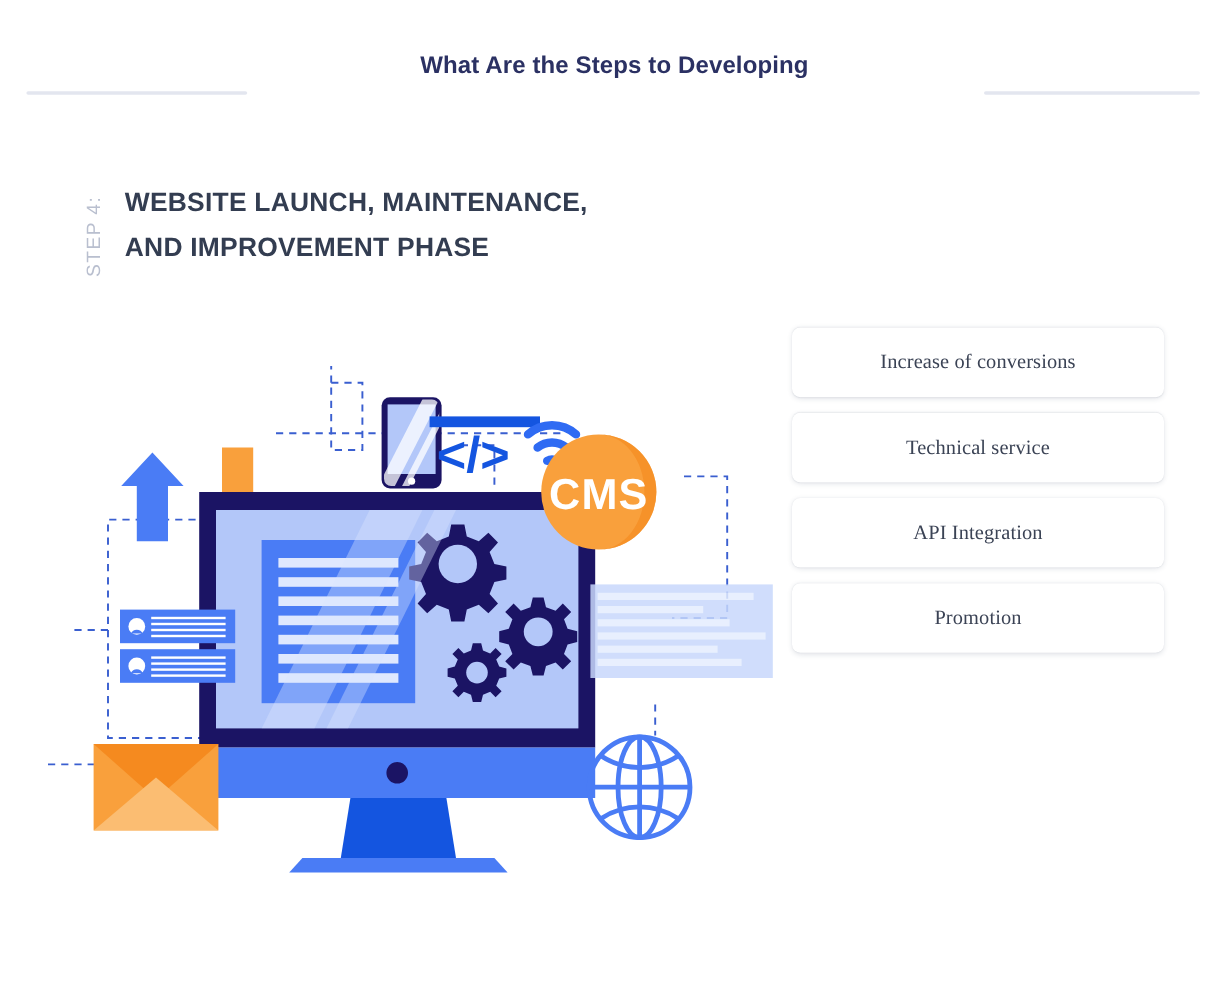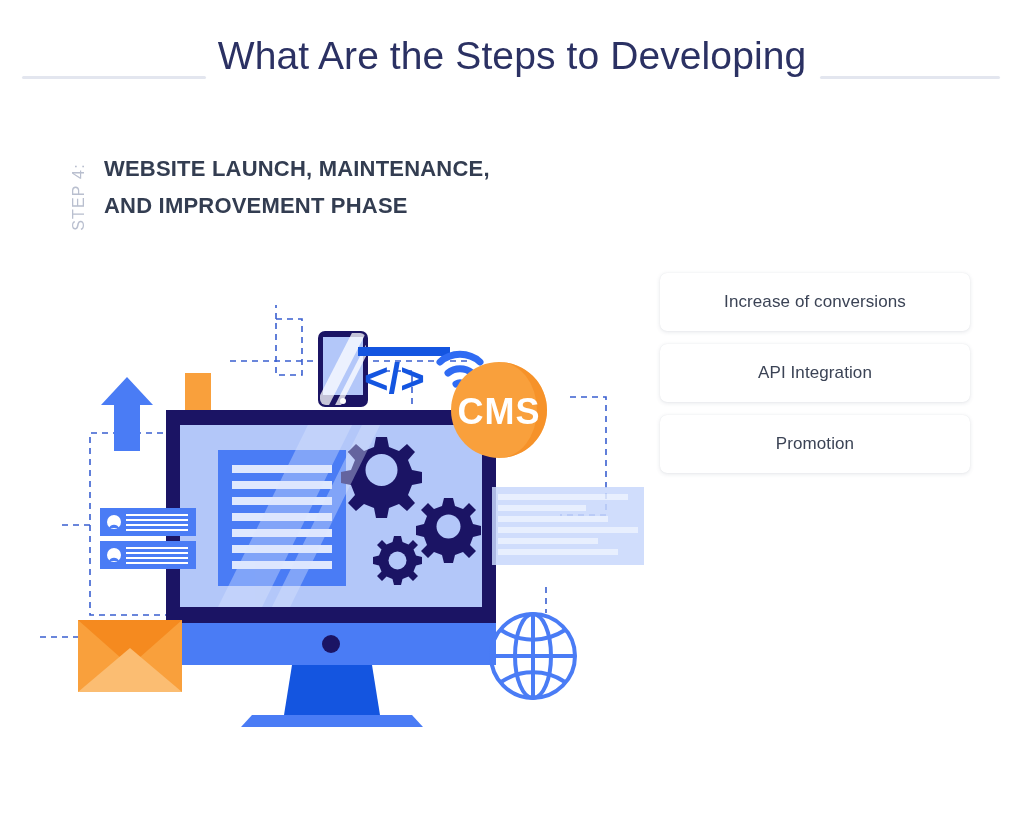--- a/index.html
+++ b/index.html
@@ -22,22 +22,22 @@
   
   #header {
     position: absolute;
     left: 0;
     top: 36px;
     width: 1024px;
     text-align: center;
   }
   .header-title {
     font-family: "Liberation Sans", sans-serif;
-    font-size: 39px;
-    font-weight: normal;
+    font-size: 20px;
+    font-weight: bold;
     color: #2b3163;
     line-height: 39px;
     letter-spacing: 0.1px;
   }
   .rule {
     position: absolute;
     top: 76px;
     height: 3px;
     background: #e3e6ef;
     border-radius: 2px;
@@ -96,20 +96,21 @@
     box-shadow: 0 1px 4px rgba(48,60,92,0.13), 0 0 1px rgba(48,60,92,0.10);
     display: flex;
     align-items: center;
     justify-content: center;
   }
   .card-label {
     font-size: 17px;
     color: #3b4355;
     letter-spacing: 0.1px;
     text-align: center;
+    font-family: Liberation Serif, serif;
   }
 
   
   #illustration {
     position: absolute;
     left: 40px;
     top: 285px;
     width: 620px;
     height: 450px;
   }
@@ -130,20 +131,23 @@
 
   <div id="step-block">
     <div id="step-label">STEP 4:</div>
     <div id="step-title">WEBSITE LAUNCH, MAINTENANCE,
 AND IMPROVEMENT PHASE</div>
   </div>
 
   <div id="cards">
     <div class="card">
       <span class="card-label">Increase of conversions</span>
+    </div>
+    <div class="card">
+      <span class="card-label">Technical service</span>
     </div>
     <div class="card">
       <span class="card-label">API Integration</span>
     </div>
     <div class="card">
       <span class="card-label">Promotion</span>
     </div>
   </div>
 
   <div id="illustration">

